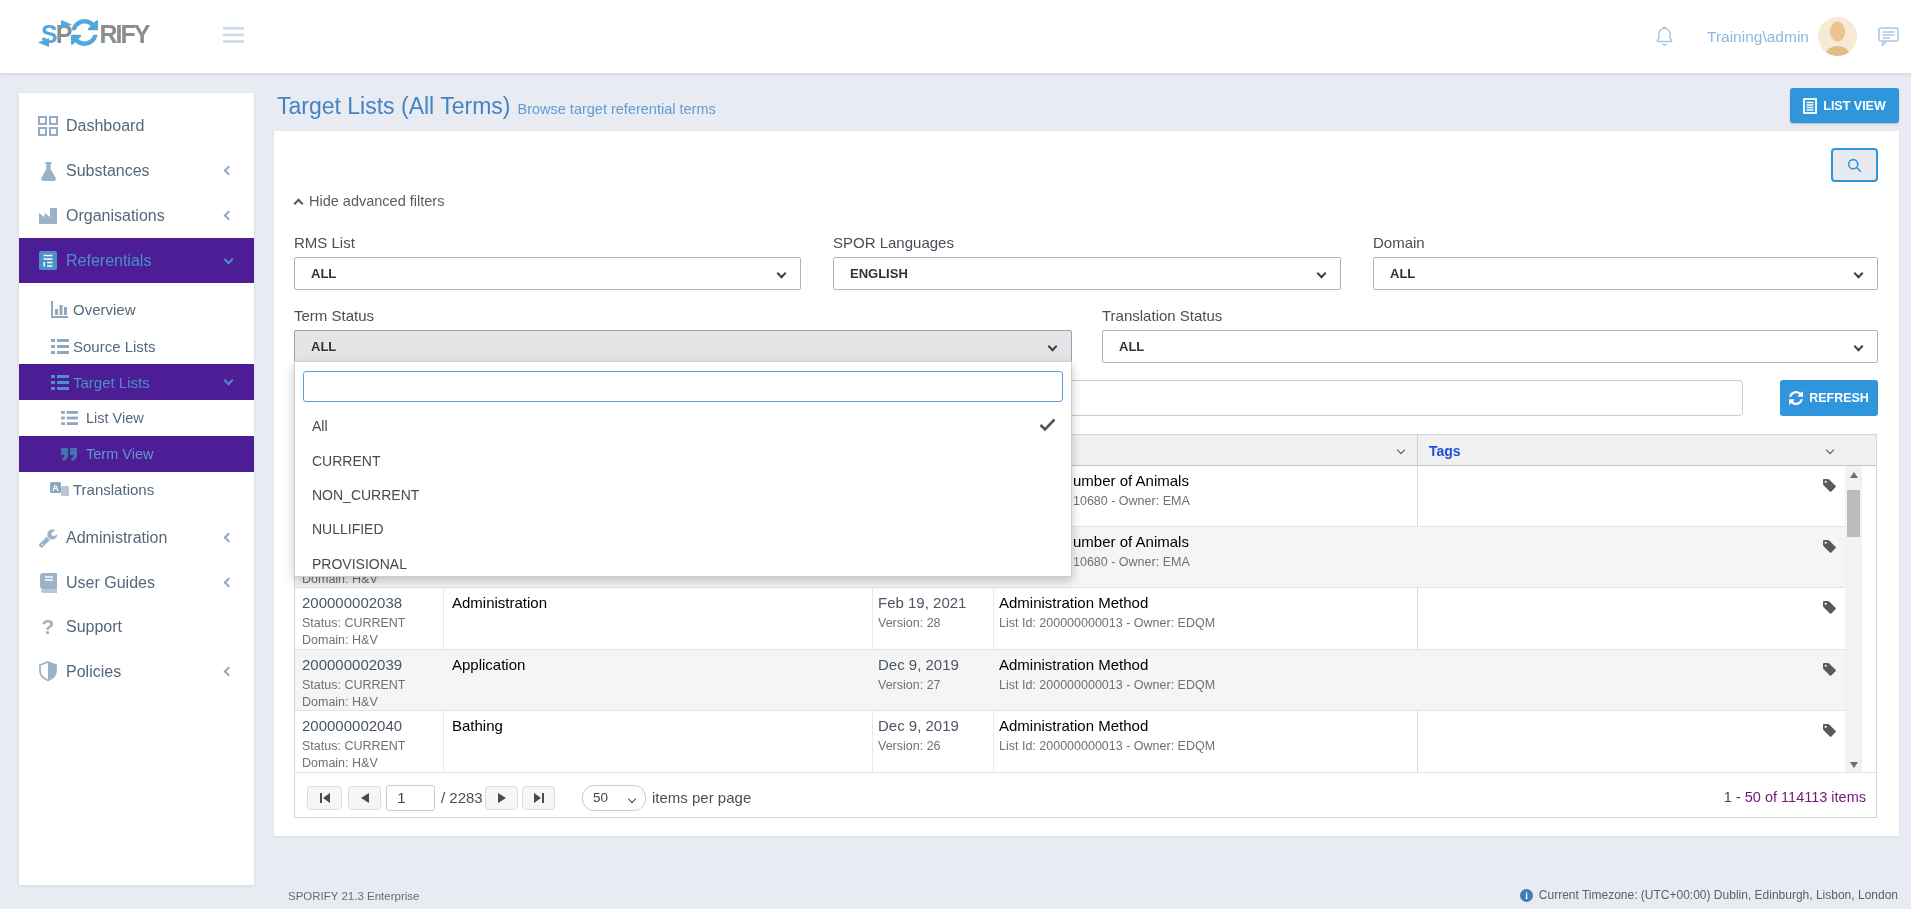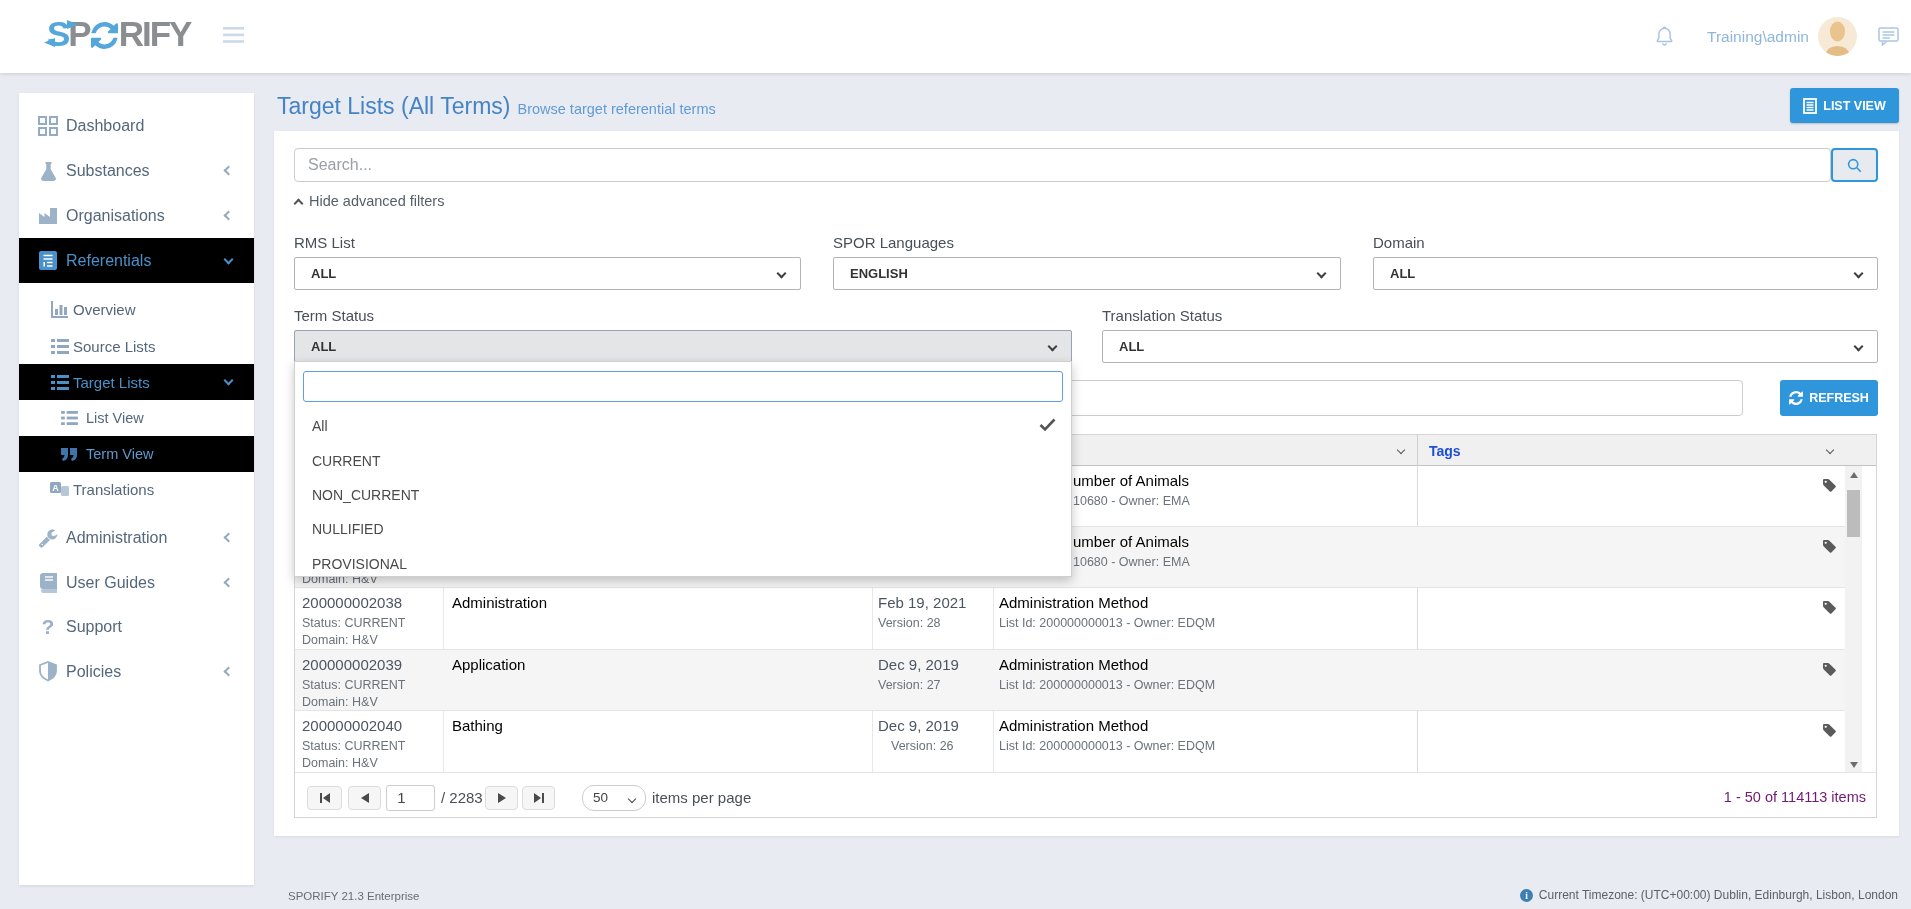--- a/index.html
+++ b/index.html
@@ -1,38 +1,38 @@
 <!DOCTYPE html>
 <html><head><meta charset="utf-8"><title>SPORIFY</title>
 <style>
 *{margin:0;padding:0;box-sizing:border-box;}
 html,body{width:1911px;height:909px;font-family:"Liberation Sans",sans-serif;background:#e9ebf2;overflow:hidden;}
 #topbar{position:absolute;left:0;top:0;width:1911px;height:73px;background:#fff;box-shadow:0 1px 4px rgba(0,0,0,.12);z-index:20;}
-#logo{position:absolute;left:47px;top:17px;font-size:35px;font-weight:bold;letter-spacing:-2px;color:#8a8e91;line-height:34px;white-space:nowrap;}
+#logo{position:absolute;left:41px;top:17px;font-size:25px;font-weight:bold;letter-spacing:-2px;color:#8a8e91;line-height:34px;white-space:nowrap;}
 #logo .b{color:#54a7db;}
 #logo svg{vertical-align:-3px;margin:0 1px;}
 #burger{position:absolute;left:223px;top:27px;}
 #tr-admin{position:absolute;left:1707px;top:28px;font-size:15.5px;color:#8fb7dc;}
 #bell{position:absolute;left:1656px;top:26px;}
 #avatar{position:absolute;left:1818px;top:17px;}
 #chat{position:absolute;left:1878px;top:27px;}
 
 #sidebar{position:absolute;left:19px;top:93px;width:235px;height:792px;background:#fff;box-shadow:0 1px 3px rgba(0,0,0,.09);z-index:5;}
 .mi{position:absolute;left:0;width:235px;display:flex;align-items:center;}
 .mi.l1{height:45px;font-size:16px;color:#55677b;}
 .mi.l2{height:36px;font-size:15px;color:#55677b;}
 .mi.l3{height:36px;font-size:14.5px;color:#55677b;}
 .mi .ic{position:absolute;display:flex;align-items:center;justify-content:center;}
 .mi.l1 .ic{left:18px;width:22px;height:22px;}
 .mi.l2 .ic{left:31px;width:19px;height:19px;}
 .mi.l3 .ic{left:41px;width:18px;height:18px;}
 .mi.l1 .t{position:absolute;left:47px;white-space:nowrap;}
 .mi.l2 .t{position:absolute;left:54px;}
 .mi.l3 .t{position:absolute;left:67px;}
-.mi.hl{background:#000000;}
+.mi.hl{background:#4c1d95;}
 .mi.blue{color:#4a90c9;}
 .chev{position:absolute;width:7px;height:7px;border-right:2px solid #93aabf;border-bottom:2px solid #93aabf;}
 .chev.left{right:22px;transform:rotate(135deg);}
 .chev.down{right:22px;transform:rotate(45deg);border-color:#4a90c9;margin-top:-3px;}
 
 #title{position:absolute;left:277px;top:93px;font-size:23px;color:#4484c4;z-index:1;}
 #subtitle{font-size:14.5px;color:#609bd5;margin-left:7px;}
 #btn-listview{position:absolute;left:1790px;top:88px;width:109px;height:35px;background:#2f96dc;border-radius:3px;color:#fff;font-size:12.5px;font-weight:bold;display:flex;align-items:center;justify-content:center;gap:6px;z-index:1;box-shadow:0 1px 2px rgba(0,0,0,.2);}
 #card{position:absolute;left:274px;top:131px;width:1625px;height:705px;background:#fff;box-shadow:0 1px 2px rgba(0,0,0,.07);z-index:1;}
 #search{position:absolute;left:20px;top:17px;width:1537px;height:34px;border:1px solid #ccc;border-radius:4px;font-size:16px;color:#9aa0a6;line-height:32px;padding-left:13px;}
@@ -293,21 +293,20 @@
       <rect x="1" y="1" width="12" height="14" fill="none" stroke="#fff" stroke-width="1.8"></rect>
       <g stroke="#fff" stroke-width="1.5">
         <line x1="3.5" y1="4.5" x2="10.5" y2="4.5"></line>
         <line x1="3.5" y1="7" x2="10.5" y2="7"></line>
         <line x1="3.5" y1="9.5" x2="10.5" y2="9.5"></line>
         <line x1="3.5" y1="12" x2="10.5" y2="12"></line>
       </g>
     </svg>LIST VIEW</div>
 
 <div id="card">
-  <div id="search">Search...</div>
   <div id="searchbtn">
       <svg width="15" height="15" viewBox="0 0 15 15">
         <circle cx="6.2" cy="6.2" r="4.6" fill="none" stroke="#2f96dc" stroke-width="1.6"></circle>
         <line x1="9.8" y1="9.8" x2="13.8" y2="13.8" stroke="#2f96dc" stroke-width="1.6"></line>
       </svg>
     </div>
   <div id="hidefilters"><span style="width:7px;height:7px;border-right:2px solid #555;border-bottom:2px solid #555;transform:rotate(-135deg);margin:4px 7px 0 1px;display:inline-block;"></span>Hide advanced filters</div>
   <div class="flabel" style="left:20px;top:103px;">RMS List</div>
   <div class="flabel" style="left:559px;top:103px;">SPOR Languages</div>
   <div class="flabel" style="left:1099px;top:103px;">Domain</div>
@@ -385,21 +384,21 @@
               <path fill="#5a5a5a" d="M448 320q0-53-37.5-90.5T320 192t-90.5 37.5T192 320t37.5 90.5T320 448t90.5-37.5T448 320zm1067 576q0 53-37 90l-491 492q-39 37-91 37-53 0-90-37L90 761Q52 724 26 661.5T0 547V128q0-52 38-90t90-38h419q52 0 114.5 26t100.5 63l715 714q37 39 37 91z"></path>
             </svg></span>
       </div>
 
       <div class="grow" style="top:244.8px;border-bottom:none;">
         <span class="gcell-line t15" style="left:7px;top:6px;">200000002040</span>
         <span class="gcell-line t12" style="left:7px;top:28px;">Status: CURRENT</span>
         <span class="gcell-line t12" style="left:7px;top:45px;">Domain: H&amp;V</span>
         <span class="gcell-line lnk" style="left:157px;top:6px;">Bathing</span>
         <span class="gcell-line t15" style="left:583px;top:6px;">Dec 9, 2019</span>
-        <span class="gcell-line t12" style="left:583px;top:28px;margin-left:13px;">Version: 26</span>
+        <span class="gcell-line t12" style="left:583px;top:28px;">Version: 26</span>
         <span class="gcell-line lnk" style="left:704px;top:6px;">Administration Method</span>
         <span class="gcell-line t12" style="left:704px;top:28px;">List Id: 200000000013 - Owner: EDQM</span>
         <span class="tagic"><svg width="13" height="13" viewBox="0 0 1536 1536">
               <path fill="#5a5a5a" d="M448 320q0-53-37.5-90.5T320 192t-90.5 37.5T192 320t37.5 90.5T320 448t90.5-37.5T448 320zm1067 576q0 53-37 90l-491 492q-39 37-91 37-53 0-90-37L90 761Q52 724 26 661.5T0 547V128q0-52 38-90t90-38h419q52 0 114.5 26t100.5 63l715 714q37 39 37 91z"></path>
             </svg></span>
       </div>
       <div id="sbar">
         <div class="tri" style="left:4.5px;top:6px;border-left:4px solid transparent;border-right:4px solid transparent;border-bottom:6px solid #6f6f6f;"></div>
         <div class="thumb"></div>
         <div class="tri" style="left:4.5px;bottom:4px;border-left:4px solid transparent;border-right:4px solid transparent;border-top:6px solid #6f6f6f;"></div>

